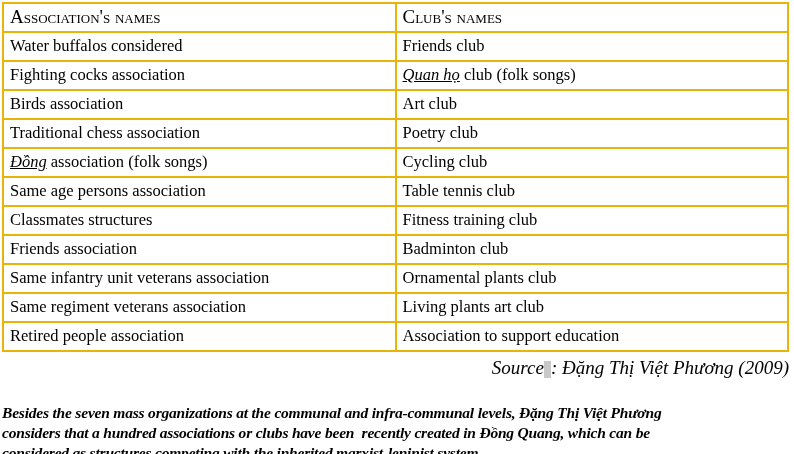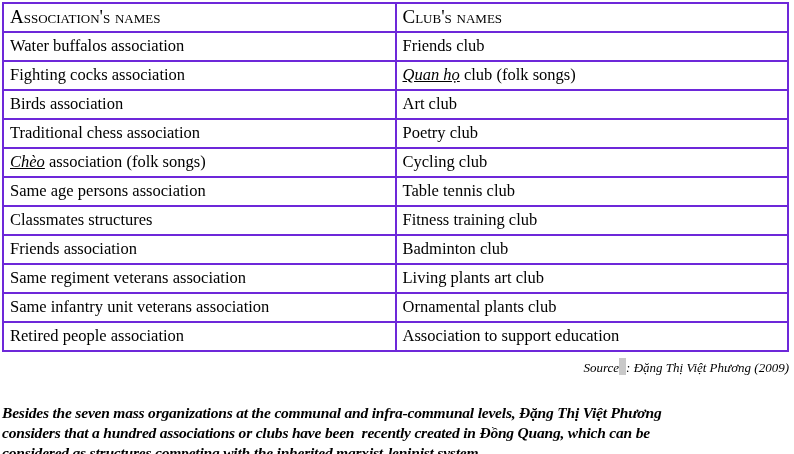--- a/index.html
+++ b/index.html
@@ -20,41 +20,41 @@
     position: relative;
   }
   table.assoc-table {
     border-collapse: collapse;
     table-layout: fixed;
     width: 787px;
     margin: 2px 0 0 2px;
   }
   table.assoc-table th,
   table.assoc-table td {
-    border: 2px solid #6d28d9;
+    border: 2px solid #eab308;
     padding: 1px 6px 2px 6px;
     height: 24px;
     text-align: left;
     vertical-align: middle;
     font-weight: normal;
     font-size: 16.5px;
     white-space: nowrap;
     overflow: hidden;
   }
   table.assoc-table th {
     font-variant: small-caps;
     font-size: 19px;
   }
   .it { font-style: italic; text-decoration: underline; }
   .source-line {
     width: 789px;
     margin-top: 5px;
     text-align: right;
     font-style: italic;
-    font-size: 13px;
+    font-size: 19px;
     line-height: 22px;
   }
   .hl-space {
     background: #c9c9c9;
     display: inline-block;
     width: 7px;
     height: 17px;
     vertical-align: text-bottom;
   }
   .note {
@@ -76,58 +76,58 @@
 
   <table class="assoc-table">
     <thead>
       <tr>
         <th>Association's names</th>
         <th>Club's names</th>
       </tr>
     </thead>
     <tbody>
         <tr>
-          <td><span>Water buffalos association</span></td>
+          <td><span>Water buffalos considered</span></td>
           <td><span>Friends club</span></td>
         </tr>
         <tr>
           <td><span>Fighting cocks association</span></td>
           <td><span class="it">Quan họ</span><span> club (folk songs)</span></td>
         </tr>
         <tr>
           <td><span>Birds association</span></td>
           <td><span>Art club</span></td>
         </tr>
         <tr>
           <td><span>Traditional chess association</span></td>
           <td><span>Poetry club</span></td>
         </tr>
         <tr>
-          <td><span class="it">Chèo</span><span> association (folk songs)</span></td>
+          <td><span class="it">Đồng</span><span> association (folk songs)</span></td>
           <td><span>Cycling club</span></td>
         </tr>
         <tr>
           <td><span>Same age persons association</span></td>
           <td><span>Table tennis club</span></td>
         </tr>
         <tr>
           <td><span>Classmates structures</span></td>
           <td><span>Fitness training club</span></td>
         </tr>
         <tr>
           <td><span>Friends association</span></td>
           <td><span>Badminton club</span></td>
         </tr>
         <tr>
+          <td><span>Same infantry unit veterans association</span></td>
+          <td><span>Ornamental plants club</span></td>
+        </tr>
+        <tr>
           <td><span>Same regiment veterans association</span></td>
           <td><span>Living plants art club</span></td>
-        </tr>
-        <tr>
-          <td><span>Same infantry unit veterans association</span></td>
-          <td><span>Ornamental plants club</span></td>
         </tr>
         <tr>
           <td><span>Retired people association</span></td>
           <td><span>Association to support education</span></td>
         </tr>
       </tbody>
   </table>
 
   <div class="source-line"><span class="src-label">Source</span><span class="hl-space">&nbsp;</span><span>:</span> <span>Đặng Thị Việt Phương (2009)</span></div>
 

